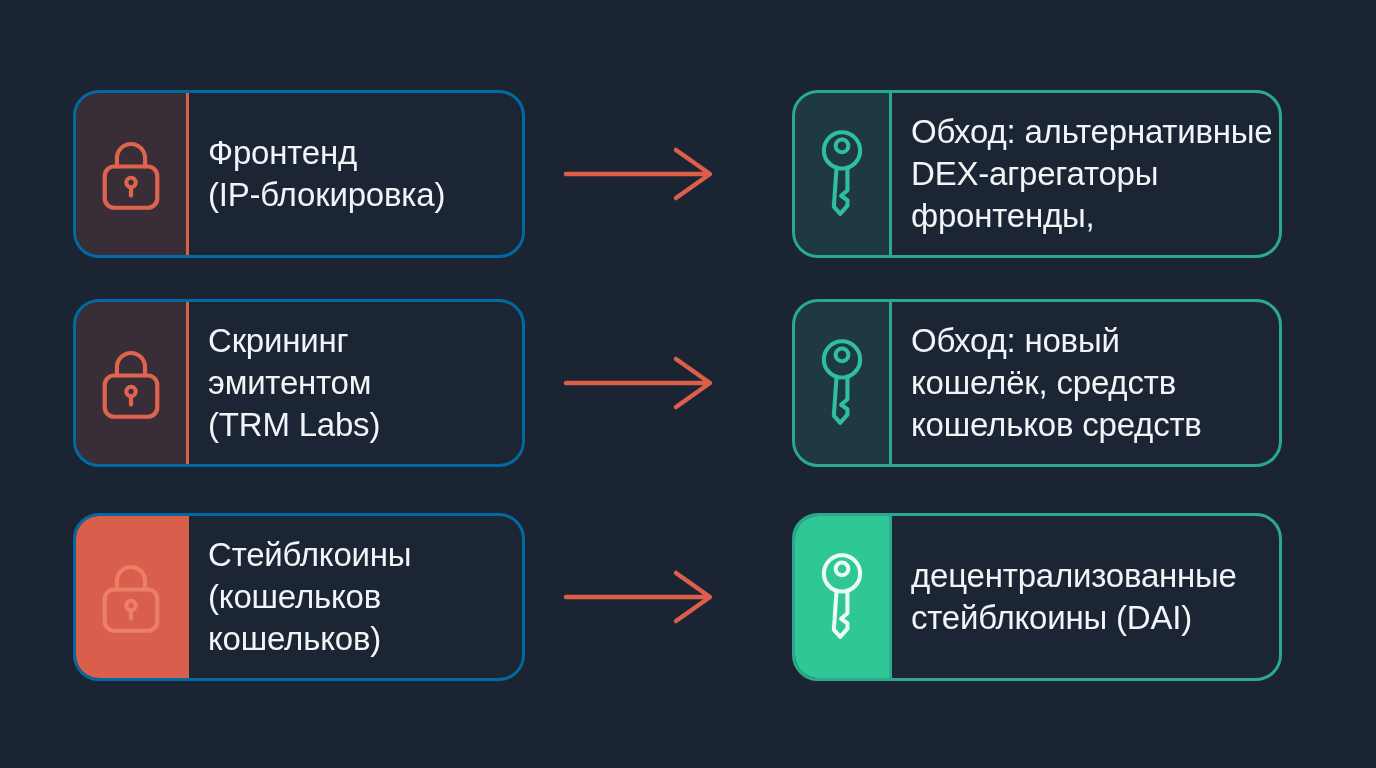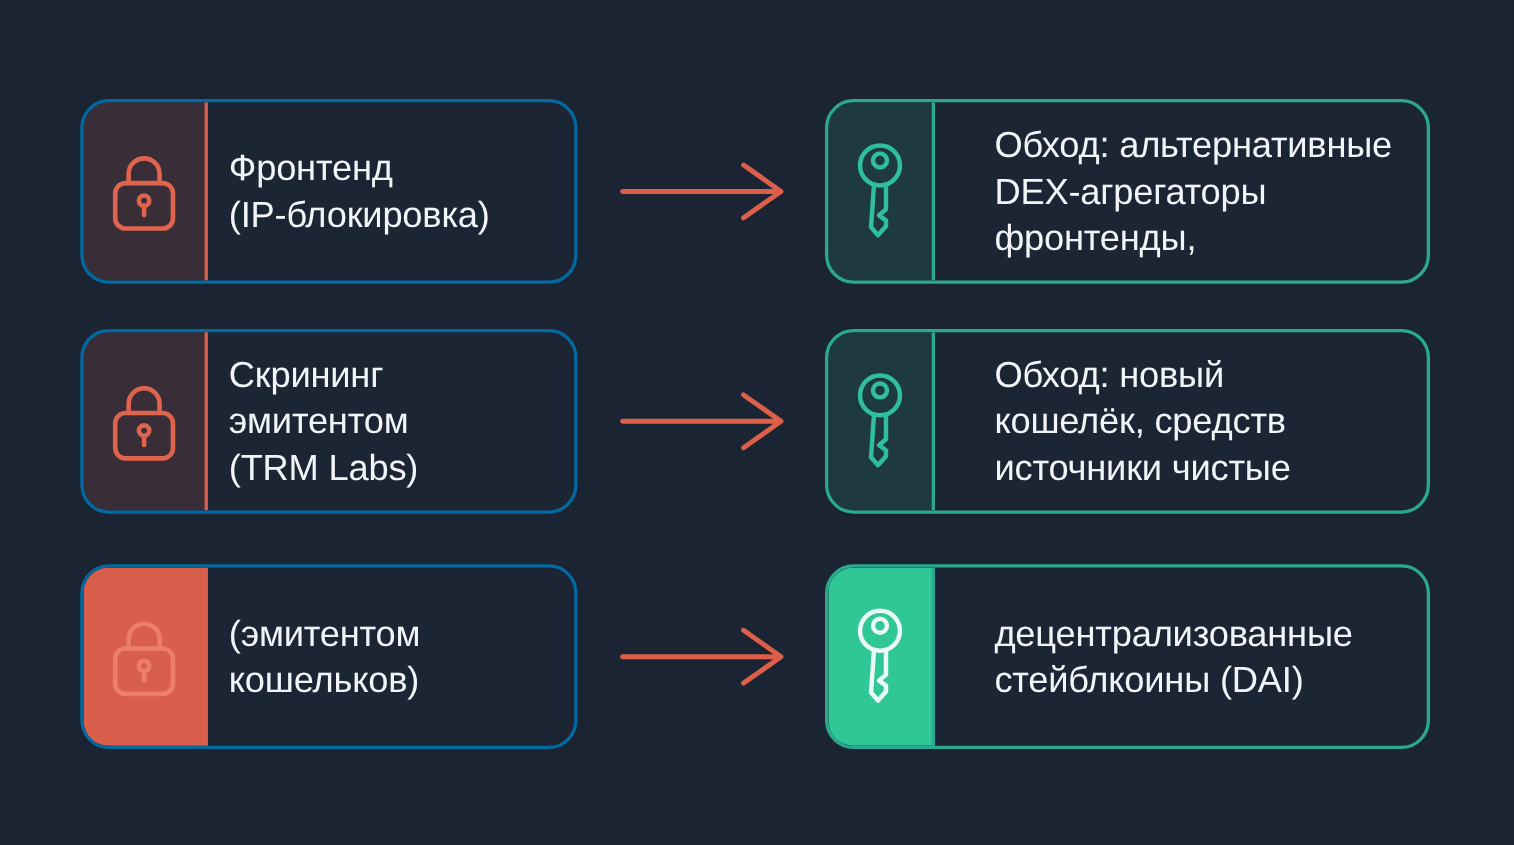--- a/index.html
+++ b/index.html
@@ -23,21 +23,21 @@
   .card {
     position: absolute;
     top: 0;
     height: 168px;
     border-radius: 26px;
     display: flex;
     overflow: hidden;
     background: #1c2534;
   }
   .card.restriction { left: 73px; width: 452px; border: 3px solid #0369a1; }
-  .card.bypass      { left: 750px; width: 550px; border: 3px solid #2aa890; gap: 35px; }
+  .card.bypass      { left: 792px; width: 490px; border: 3px solid #2aa890; }
 
   .icon-panel {
     flex: 0 0 auto;
     display: flex;
     align-items: center;
     justify-content: center;
   }
   .restriction .icon-panel {
     width: 113px;
     background: rgba(214, 96, 76, 0.16);
@@ -164,39 +164,40 @@
           <svg class="icon-svg" width="58" height="92" viewBox="0 0 64 100" fill="none" stroke="currentColor" stroke-width="4.5" stroke-linecap="round" stroke-linejoin="round">
             <circle cx="32" cy="24" r="20"></circle>
             <circle cx="32" cy="19" r="7"></circle>
             <path d="M26 43 L23 86 L30 94 L38 85 L38 79 L31 74 L38 68 L38 43"></path>
           </svg>
         </span>
       </div>
       <div class="text-panel">
         <div class="text-line">Обход: новый</div>
         <div class="text-line">кошелёк, средств</div>
-        <div class="text-line">источники чистые</div>
+        <div class="text-line">кошельков средств</div>
       </div>
     </div>
   </div>
 
   <div class="row row-3">
     <div class="card restriction filled">
       <div class="icon-panel">
         <span>
           <svg class="icon-svg" width="60" height="76" viewBox="0 0 64 80" fill="none" stroke="currentColor" stroke-width="4.5" stroke-linecap="round" stroke-linejoin="round">
             <path d="M17 32 v-9 a15 15 0 0 1 30 0 v9"></path>
             <rect x="4" y="32" width="56" height="44" rx="10"></rect>
             <circle cx="32" cy="49" r="5"></circle>
             <path d="M32 54 v9"></path>
           </svg>
         </span>
       </div>
       <div class="text-panel">
-        <div class="text-line">(эмитентом</div>
+        <div class="text-line">Стейблкоины</div>
+        <div class="text-line">(кошельков</div>
         <div class="text-line">кошельков)</div>
       </div>
     </div>
 
     <svg class="arrow" viewBox="0 0 160 64" fill="none" stroke="currentColor" stroke-width="4.5" stroke-linecap="round" stroke-linejoin="round">
       <path d="M6 32 H146"></path>
       <path d="M116 8 L150 32 L116 56"></path>
     </svg>
 
     <div class="card bypass filled">

